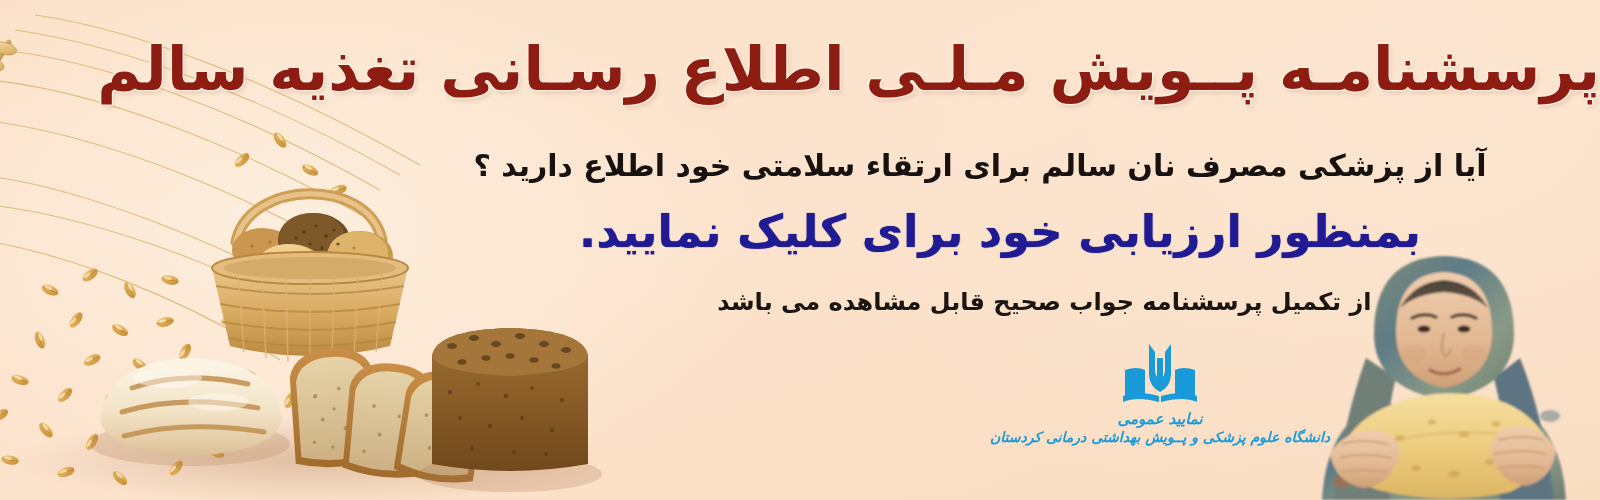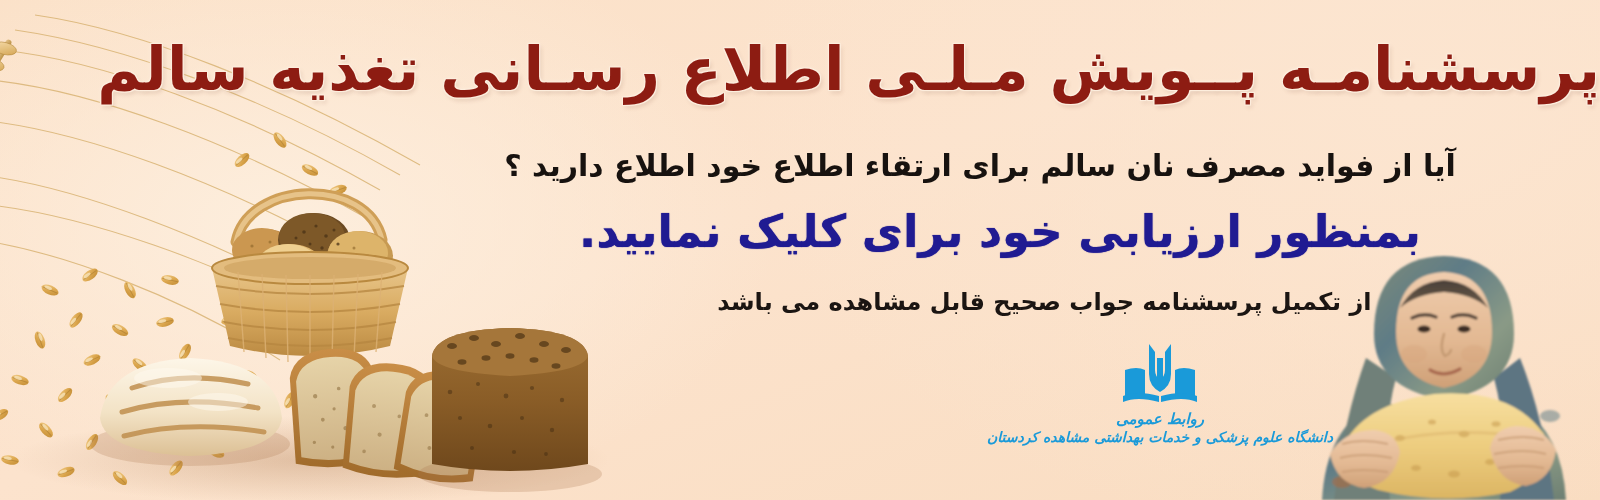--- a/index.html
+++ b/index.html
@@ -374,41 +374,41 @@
           <circle cx="118" cy="132" r="1.9"></circle>
         </g>
       </g>
     </svg>
   </div>
 
   <div class="content">
 
     <div class="title">پرسشنامـه پــویش مـلـی اطلاع رسـانی تغذیه سالم</div>
 
-    <div class="subtitle">آیا از فواید مصرف نان سالم برای ارتقاء اطلاع خود اطلاع دارید ؟</div>
+    <div class="subtitle">آیا از پزشکی مصرف نان سالم برای ارتقاء سلامتی خود اطلاع دارید ؟</div>
 
     <div class="cta">بمنظور ارزیابی خود برای کلیک نمایید.</div>
 
     <div class="note">پس از تکمیل پرسشنامه جواب صحیح قابل مشاهده می باشد</div>
 
     <div class="logo">
       <div class="logo-shift">
         <svg class="logo-mark" viewBox="0 0 78 66">
 
           <path d="M4 56 L4 30 Q16 26 24 30 L24 56 Z" fill="#1a9ad9"></path>
           <path d="M2 56 Q16 50 38 56 L38 62 Q16 56 2 62 Z" fill="#1a9ad9"></path>
 
           <path d="M74 56 L74 30 Q62 26 54 30 L54 56 Z" fill="#1a9ad9"></path>
           <path d="M76 56 Q62 50 40 56 L40 62 Q62 56 76 62 Z" fill="#1a9ad9"></path>
 
           <path d="M28 4 L28 34 Q28 46 39 52 Q50 46 50 34 L50 4 L44 12 L44 30 Q44 36 39 40 Q34 36 34 30 L34 12 Z" fill="#1a9ad9"></path>
           <path d="M36 18 L42 18 L42 50 L36 50 Z" fill="#1a9ad9"></path>
         </svg>
-        <div class="logo-line1">روابط عمومی</div>
-        <div class="logo-line2">دانشگاه علوم پزشکی و خدمات بهداشتی مشاهده کردستان</div>
+        <div class="logo-line1">نمایید عمومی</div>
+        <div class="logo-line2">دانشگاه علوم پزشکی و پــویش بهداشتی درمانی کردستان</div>
       </div>
     </div>
   </div>
 
   <div class="woman">
     <svg width="280" height="262" viewBox="0 0 280 262">
       <defs>
         <linearGradient id="gScarf" x1="0" y1="0" x2="1" y2="1">
           <stop offset="0" stop-color="#7d8b7a"></stop>
             <stop offset=".35" stop-color="#5f7c86"></stop>

